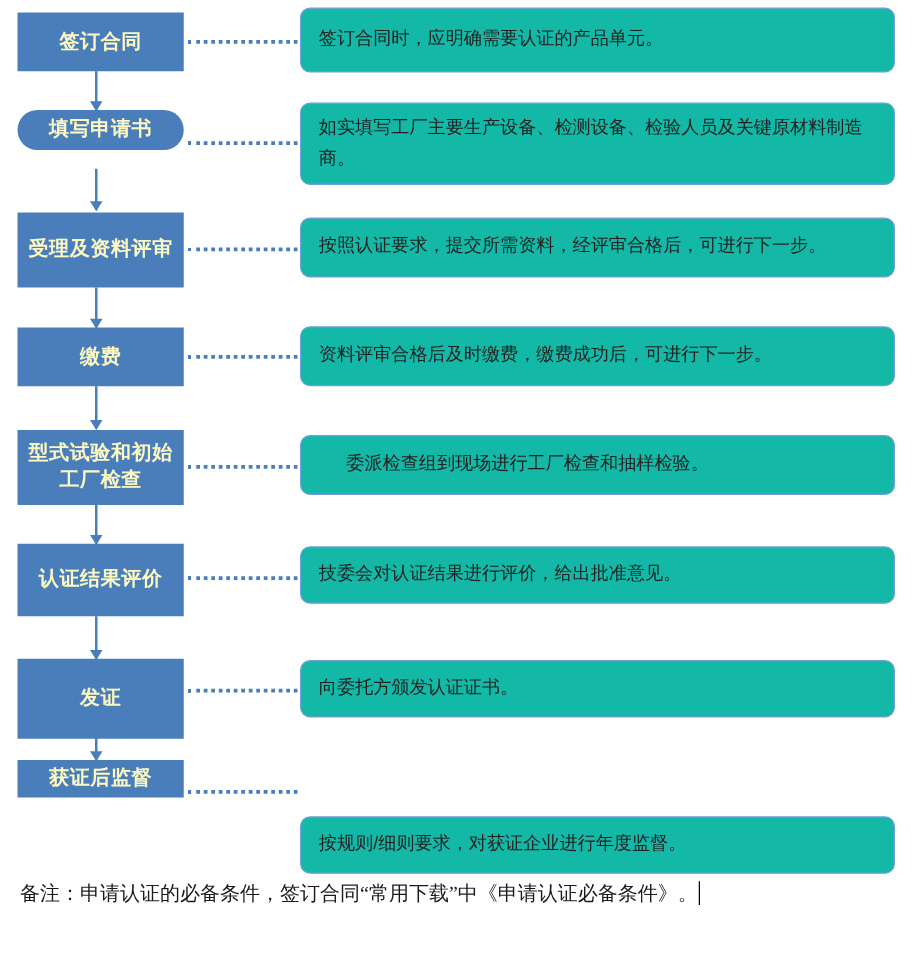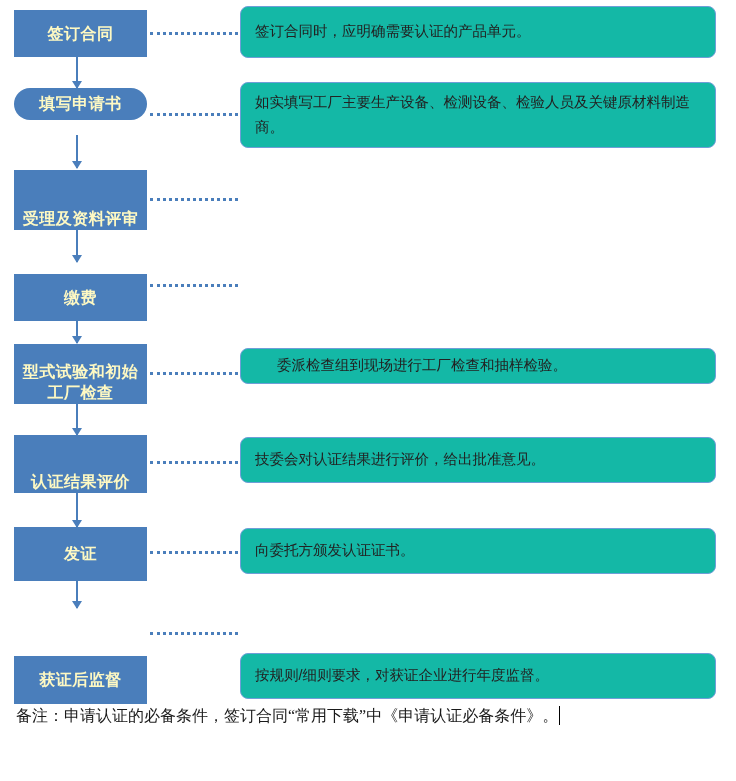--- a/index.html
+++ b/index.html
@@ -30,21 +30,20 @@
     display: flex;
     align-items: center;
     justify-content: center;
     text-align: center;
     line-height: 1.35;
     box-sizing: border-box;
     letter-spacing: 0.5px;
   }
   .node.two-line {
     padding: 0 4px;
-    align-items: flex-end;
   }
   .arrow {
     position: absolute;
     left: 76px;
     width: 2px;
     background: #4a7ebb;
   }
   .arrow::after {
     content: "";
     position: absolute;
@@ -117,55 +116,61 @@
   <div class="dots" style="left:150px; top:113px; width:88px;"></div>
   <div class="callout" style="left:240px; top:82px; width:476px; height:66px;">
       <span>如实填写工厂主要生产设备、检测设备、检验人员及关键原材料制造商。</span>
     </div>
 
   <div class="node two-line" style="top:170px; height:60px;">
       <span>受理及资料评审</span>
     </div>
   <div class="arrow" style="top:230px; height:32px;"></div>
   <div class="dots" style="left:150px; top:198px; width:88px;"></div>
+  <div class="callout" style="left:240px; top:174px; width:476px; height:48px;">
+      <span>按照认证要求，提交所需资料，经评审合格后，可进行下一步。</span>
+    </div>
 
-  <div class="node" style="top:262px; height:47px;margin-top:12px;">
+  <div class="node" style="top:262px; height:47px;">
       <span>缴费</span>
     </div>
   <div class="arrow" style="top:309px; height:34px;"></div>
   <div class="dots" style="left:150px; top:284px; width:88px;"></div>
+  <div class="callout" style="left:240px; top:261px; width:476px; height:48px;">
+      <span>资料评审合格后及时缴费，缴费成功后，可进行下一步。</span>
+    </div>
 
   <div class="node two-line" style="top:344px; height:60px;">
       <span>型式试验和初始工厂检查</span>
     </div>
   <div class="arrow" style="top:404px; height:31px;"></div>
   <div class="dots" style="left:150px; top:372px; width:88px;"></div>
-  <div class="callout" style="left:240px; top:348px; width:476px; height:36px;padding-left:36px;">
+  <div class="callout" style="left:240px; top:348px; width:476px; height:48px;padding-left:36px;">
       <span>委派检查组到现场进行工厂检查和抽样检验。</span>
     </div>
 
   <div class="node two-line" style="top:435px; height:58px;">
       <span>认证结果评价</span>
     </div>
   <div class="arrow" style="top:493px; height:34px;"></div>
   <div class="dots" style="left:150px; top:461px; width:88px;"></div>
   <div class="callout" style="left:240px; top:437px; width:476px; height:46px;">
       <span>技委会对认证结果进行评价，给出批准意见。</span>
     </div>
 
-  <div class="node" style="top:527px; height:54px;">
+  <div class="node" style="top:527px; height:64px;">
       <span>发证</span>
     </div>
   <div class="arrow" style="top:575px; height:33px;"></div>
   <div class="dots" style="left:150px; top:551px; width:88px;"></div>
   <div class="callout" style="left:240px; top:528px; width:476px; height:46px;">
       <span>向委托方颁发认证证书。</span>
     </div>
 
-  <div class="node" style="top:608px; height:48px;margin-top:48px;">
+  <div class="node" style="top:608px; height:30px;">
       <span>获证后监督</span>
     </div>
   <div class="dots" style="left:150px; top:632px; width:88px;"></div>
   <div class="callout" style="left:240px; top:609px; width:476px; height:46px;margin-top:44px;">
       <span>按规则/细则要求，对获证企业进行年度监督。</span>
     </div>
 
 </div>
 
 <div class="note"><span>备注：申请认证的必备条件，签订合同“常用下载”中《申请认证必备条件》。</span><span class="caret"></span></div>

